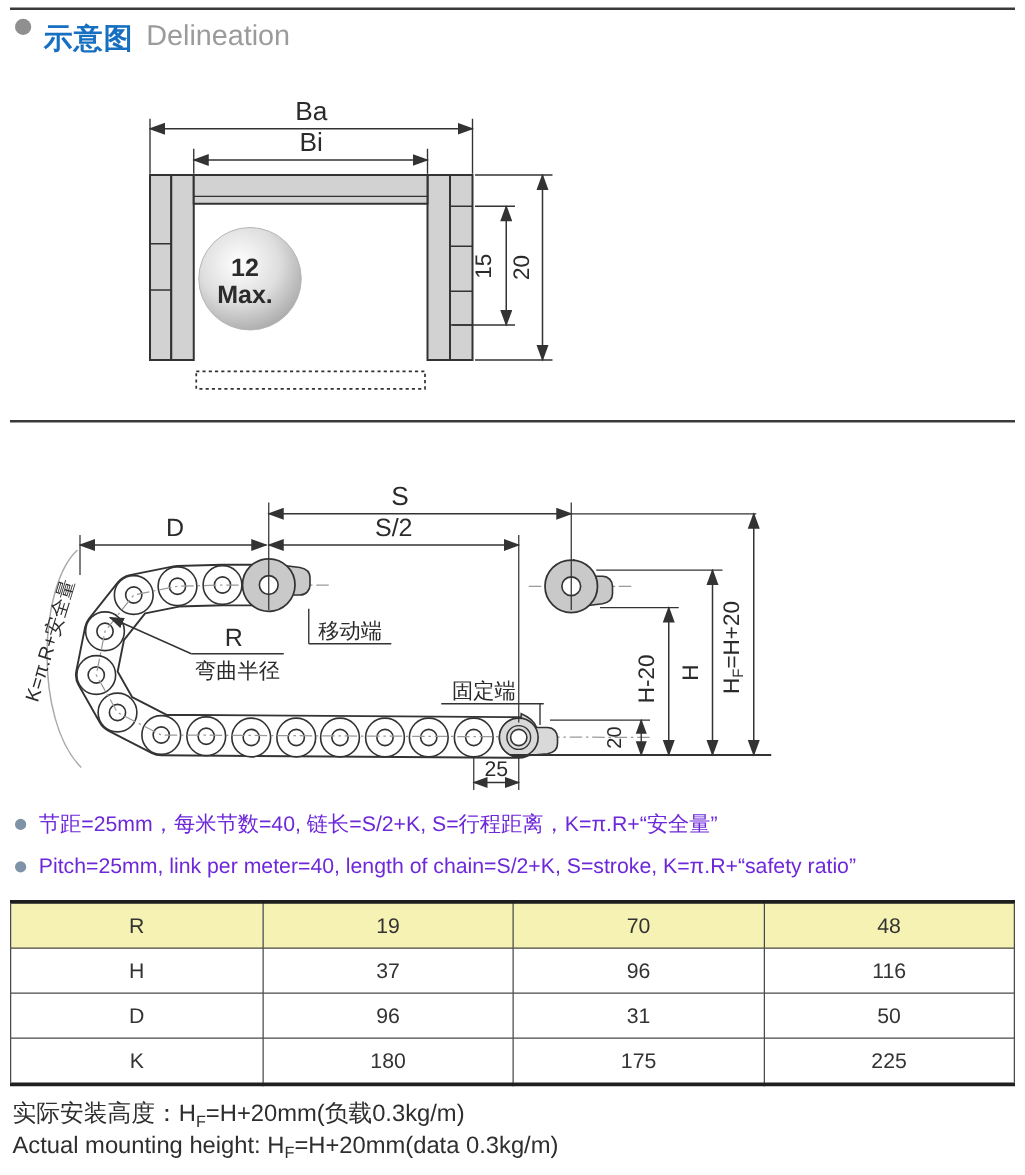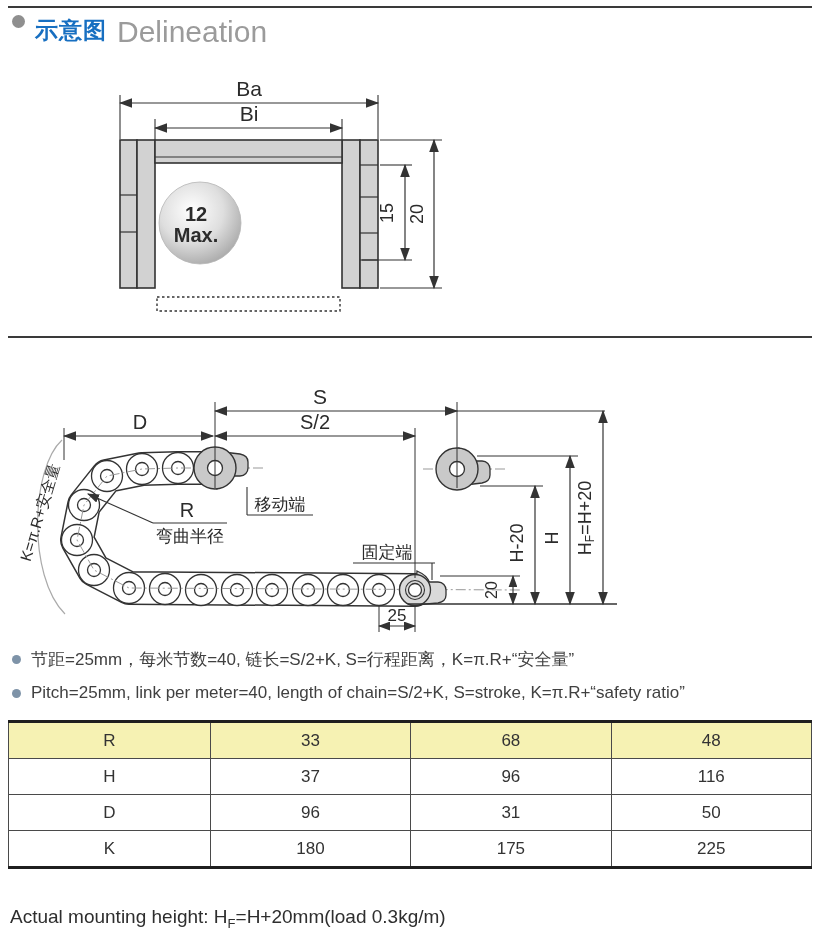--- a/index.html
+++ b/index.html
@@ -2,22 +2,22 @@
 <html><head>
 <meta charset="utf-8">
 <style>
   html,body{margin:0;padding:0;background:#fff;}
   #page{position:relative;width:820px;height:940px;background:#ffffff;overflow:hidden;
         font-family:"Liberation Sans","DejaVu Sans",sans-serif;color:#333;}
   .hr{position:absolute;left:8px;width:804px;height:2px;background:#3a3a3a;}
   .sec-header{position:absolute;left:12px;display:flex;gap:10px;}
   .sec-bullet{width:13px;height:13px;border-radius:50%;background:#8f8f8f;flex:0 0 auto;}
   .sec-zh{font-size:23px;font-weight:bold;color:#176fc1;letter-spacing:1px;}
-  .sec-en{font-size:30px;color:#9b9b9b;}
-  .note-line{position:absolute;left:12px;display:flex;align-items:center;gap:10px;font-size:17px;color:#404040;}
+  .sec-en{font-size:23px;color:#9b9b9b;}
+  .note-line{position:absolute;left:12px;display:flex;align-items:center;gap:10px;font-size:17px;color:#6d28d9;}
   .note-bullet{width:9px;height:9px;border-radius:50%;background:#7e93a8;flex:0 0 auto;}
   table.spec{position:absolute;left:8px;top:720px;width:804px;border-collapse:collapse;
              font-size:17px;color:#333;table-layout:fixed;}
   table.spec td{border:1px solid #4a4a4a;text-align:center;height:35px;padding:0;}
   table.spec tr.hl td{background:#f6f2b3;}
   table.spec{border-top:3px solid #1f1f1f;border-bottom:3px solid #1f1f1f;}
   table.spec td.c0{width:25%;}
   .footer-line{position:absolute;left:10px;font-size:19px;color:#2e2e2e;}
   .footer-line sub{font-size:13px;}
   svg text{fill:#2b2b2b;}
@@ -256,22 +256,22 @@
   </div>
   <div class="note-line" style="top:683px;">
     <span class="note-bullet"></span>
     <span>Pitch=25mm, link per meter=40, length of chain=S/2+K, S=stroke, K=π.R+“safety ratio”</span>
   </div>
 
   <table class="spec">
     <tbody>
       <tr class="hl">
         <td class="c0">R</td>
-        <td>33</td>
-        <td>68</td>
+        <td>19</td>
+        <td>70</td>
         <td>48</td>
       </tr>
       <tr>
         <td class="c0">H</td>
         <td>37</td>
         <td>96</td>
         <td>116</td>
       </tr>
       <tr>
         <td class="c0">D</td>
@@ -281,17 +281,20 @@
       </tr>
       <tr>
         <td class="c0">K</td>
         <td>180</td>
         <td>175</td>
         <td>225</td>
       </tr>
     </tbody>
   </table>
 
+  <div class="footer-line" style="top:878px;">
+    <span>实际安装高度：H</span><sub>F</sub><span>=H+20mm(负载0.3kg/m)</span>
+  </div>
   <div class="footer-line" style="top:906px;">
-    <span>Actual mounting height: H</span><sub>F</sub><span>=H+20mm(load 0.3kg/m)</span>
+    <span>Actual mounting height: H</span><sub>F</sub><span>=H+20mm(data 0.3kg/m)</span>
   </div>
 
 </div>
 
 </body></html>

